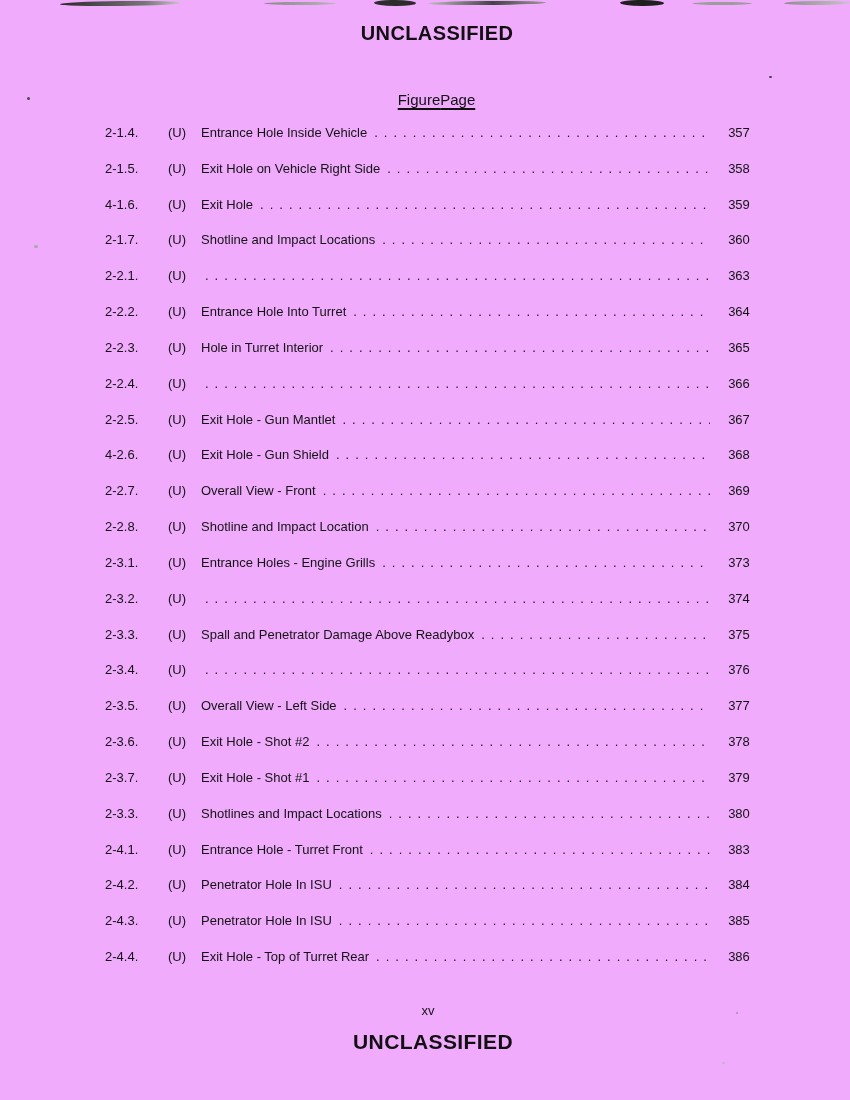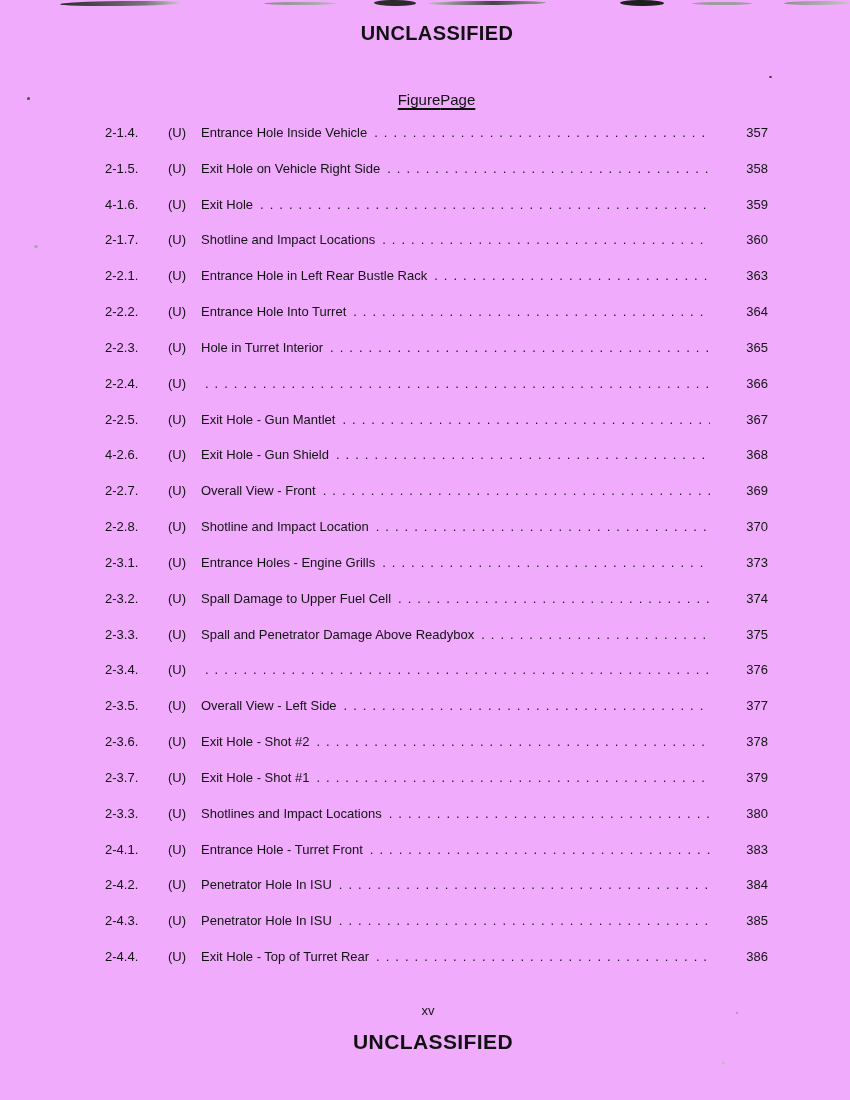--- a/index.html
+++ b/index.html
@@ -109,21 +109,21 @@
   }
   .leader::after {
     content: ". . . . . . . . . . . . . . . . . . . . . . . . . . . . . . . . . . . . . . . . . . . . . . . . . . . . . . . . . . . . . . . . . . . . . . . .";
     letter-spacing: 1.2px;
     padding-left: 4px;
     color: #181818;
   }
   .pg {
     width: 58px;
     flex: none;
-    text-align: right;
+    text-align: center;
   }
 </style>
 </head>
 <body>
 
 <div class="page">
 
   <div class="artifact a1"></div>
   <div class="artifact a2"></div>
   <div class="artifact a3"></div>
@@ -169,21 +169,20 @@
       <div class="row">
         <span class="fig">2-1.7.</span>
         <span class="u">(U)</span>
         <span class="title">Shotline and Impact Locations</span>
         <span class="leader"></span>
         <span class="pg">360</span>
       </div>
       <div class="row">
         <span class="fig">2-2.1.</span>
         <span class="u">(U)</span>
-        <span class="title">Entrance Hole in Left Rear Bustle Rack</span>
         <span class="leader"></span>
         <span class="pg">363</span>
       </div>
       <div class="row">
         <span class="fig">2-2.2.</span>
         <span class="u">(U)</span>
         <span class="title">Entrance Hole Into Turret</span>
         <span class="leader"></span>
         <span class="pg">364</span>
       </div>
@@ -231,21 +230,20 @@
       <div class="row">
         <span class="fig">2-3.1.</span>
         <span class="u">(U)</span>
         <span class="title">Entrance Holes - Engine Grills</span>
         <span class="leader"></span>
         <span class="pg">373</span>
       </div>
       <div class="row">
         <span class="fig">2-3.2.</span>
         <span class="u">(U)</span>
-        <span class="title">Spall Damage to Upper Fuel Cell</span>
         <span class="leader"></span>
         <span class="pg">374</span>
       </div>
       <div class="row">
         <span class="fig">2-3.3.</span>
         <span class="u">(U)</span>
         <span class="title">Spall and Penetrator Damage Above Readybox</span>
         <span class="leader"></span>
         <span class="pg">375</span>
       </div>

